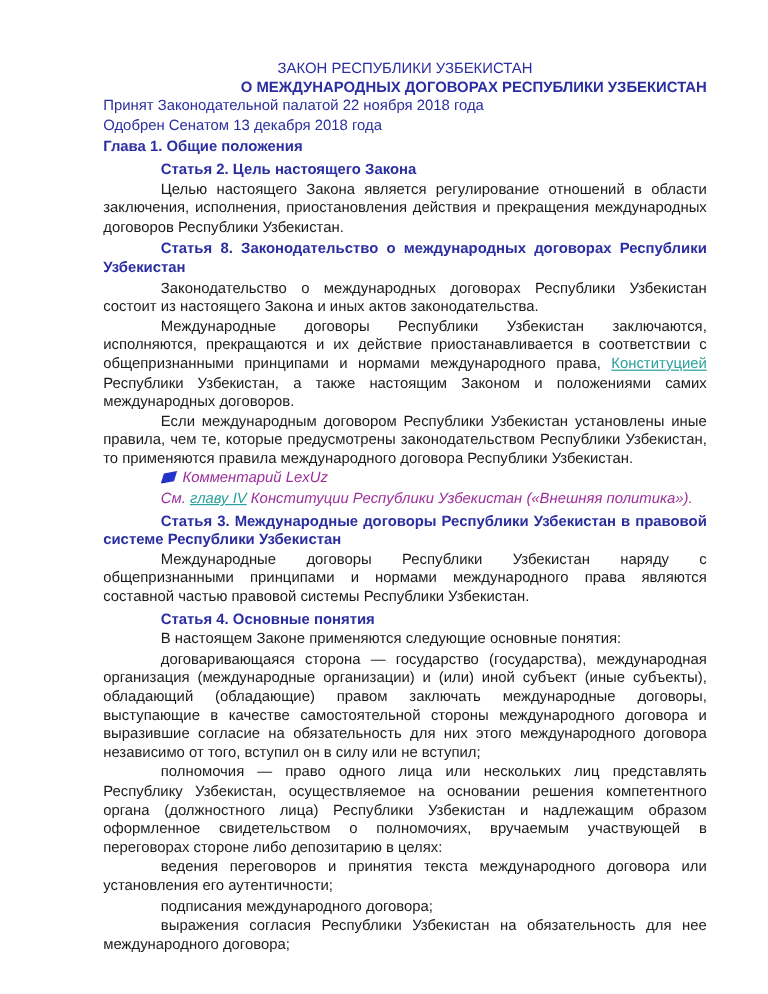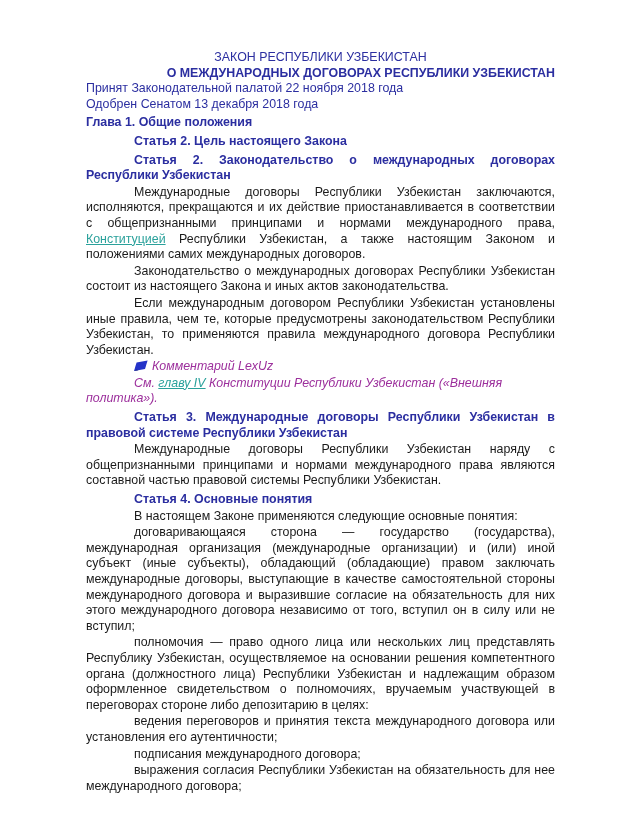--- a/index.html
+++ b/index.html
@@ -5,21 +5,21 @@
   html, body { margin: 0; padding: 0; background: #ffffff; }
   body {
     width: 640px; height: 828px; overflow: hidden;
     font-family: "Liberation Sans", "DejaVu Sans", sans-serif;
     color: #1a1a1a;
     -webkit-font-smoothing: antialiased;
   }
   .page {
     box-sizing: border-box;
     width: 640px; height: 828px;
-    padding: 50px 85px 20px 86px;
+    padding: 50px 51px 20px 86px;
   }
   .page p { margin: 0; font-size: 12.4px; line-height: 15.6px; }
 
   .doc-title-1 { text-align: center; color: #2b2ea0; }
   .doc-title-2 { text-align: right; color: #2b2ea0; font-weight: bold; }
   .meta-line   { color: #2b2ea0; }
 
   .chapter-heading {
     text-align: left; color: #2b2ea0; font-weight: bold;
     margin-top: 3px !important;
@@ -58,24 +58,25 @@
 
   <p class="doc-title-1">ЗАКОН РЕСПУБЛИКИ УЗБЕКИСТАН</p>
   <p class="doc-title-2">О МЕЖДУНАРОДНЫХ ДОГОВОРАХ РЕСПУБЛИКИ УЗБЕКИСТАН</p>
 
   <p class="meta-line">Принят Законодательной палатой 22 ноября 2018 года</p>
   <p class="meta-line">Одобрен Сенатом 13 декабря 2018 года</p>
 
   <p class="chapter-heading">Глава 1. Общие положения</p>
 
   <p class="article-heading">Статья 2. Цель настоящего Закона</p>
+  <p class="body-par">Целью настоящего Закона является регулирование отношений в области заключения, исполнения, приостановления действия и прекращения международных договоров Республики Узбекистан.</p>
 
-  <p class="article-heading">Статья 2. Законодательство о международных договорах Республики Узбекистан</p>
+  <p class="article-heading">Статья 8. Законодательство о международных договорах Республики Узбекистан</p>
+  <p class="body-par">Законодательство о международных договорах Республики Узбекистан состоит из настоящего Закона и иных актов законодательства.</p>
   <p class="body-par"><span>Международные договоры Республики Узбекистан заключаются, исполняются, прекращаются и их действие приостанавливается в соответствии с общепризнанными принципами и нормами международного права, </span><a class="doc-link">Конституцией</a><span> Республики Узбекистан, а также настоящим Законом и положениями самих международных договоров.</span></p>
-  <p class="body-par">Законодательство о международных договорах Республики Узбекистан состоит из настоящего Закона и иных актов законодательства.</p>
   <p class="body-par">Если международным договором Республики Узбекистан установлены иные правила, чем те, которые предусмотрены законодательством Республики Узбекистан, то применяются правила международного договора Республики Узбекистан.</p>
 
   <p class="comment-line"><svg class="comment-icon" viewBox="0 0 14 11" xmlns="http://www.w3.org/2000/svg">
         <polygon points="0,11 2.6,2.6 13.6,0.6 11,9" fill="#2433c8"></polygon>
         <polygon points="0,11 2.6,9.4 4.4,10.2" fill="#1a247e"></polygon>
       </svg><span>Комментарий LexUz</span></p>
   <p class="see-line"><span>См. </span><a class="doc-link">главу IV</a><span> Конституции Республики Узбекистан («Внешняя политика»).</span></p>
 
   <p class="article-heading">Статья 3. Международные договоры Республики Узбекистан в правовой системе Республики Узбекистан</p>
   <p class="body-par">Международные договоры Республики Узбекистан наряду с общепризнанными принципами и нормами международного права являются составной частью правовой системы Республики Узбекистан.</p>

